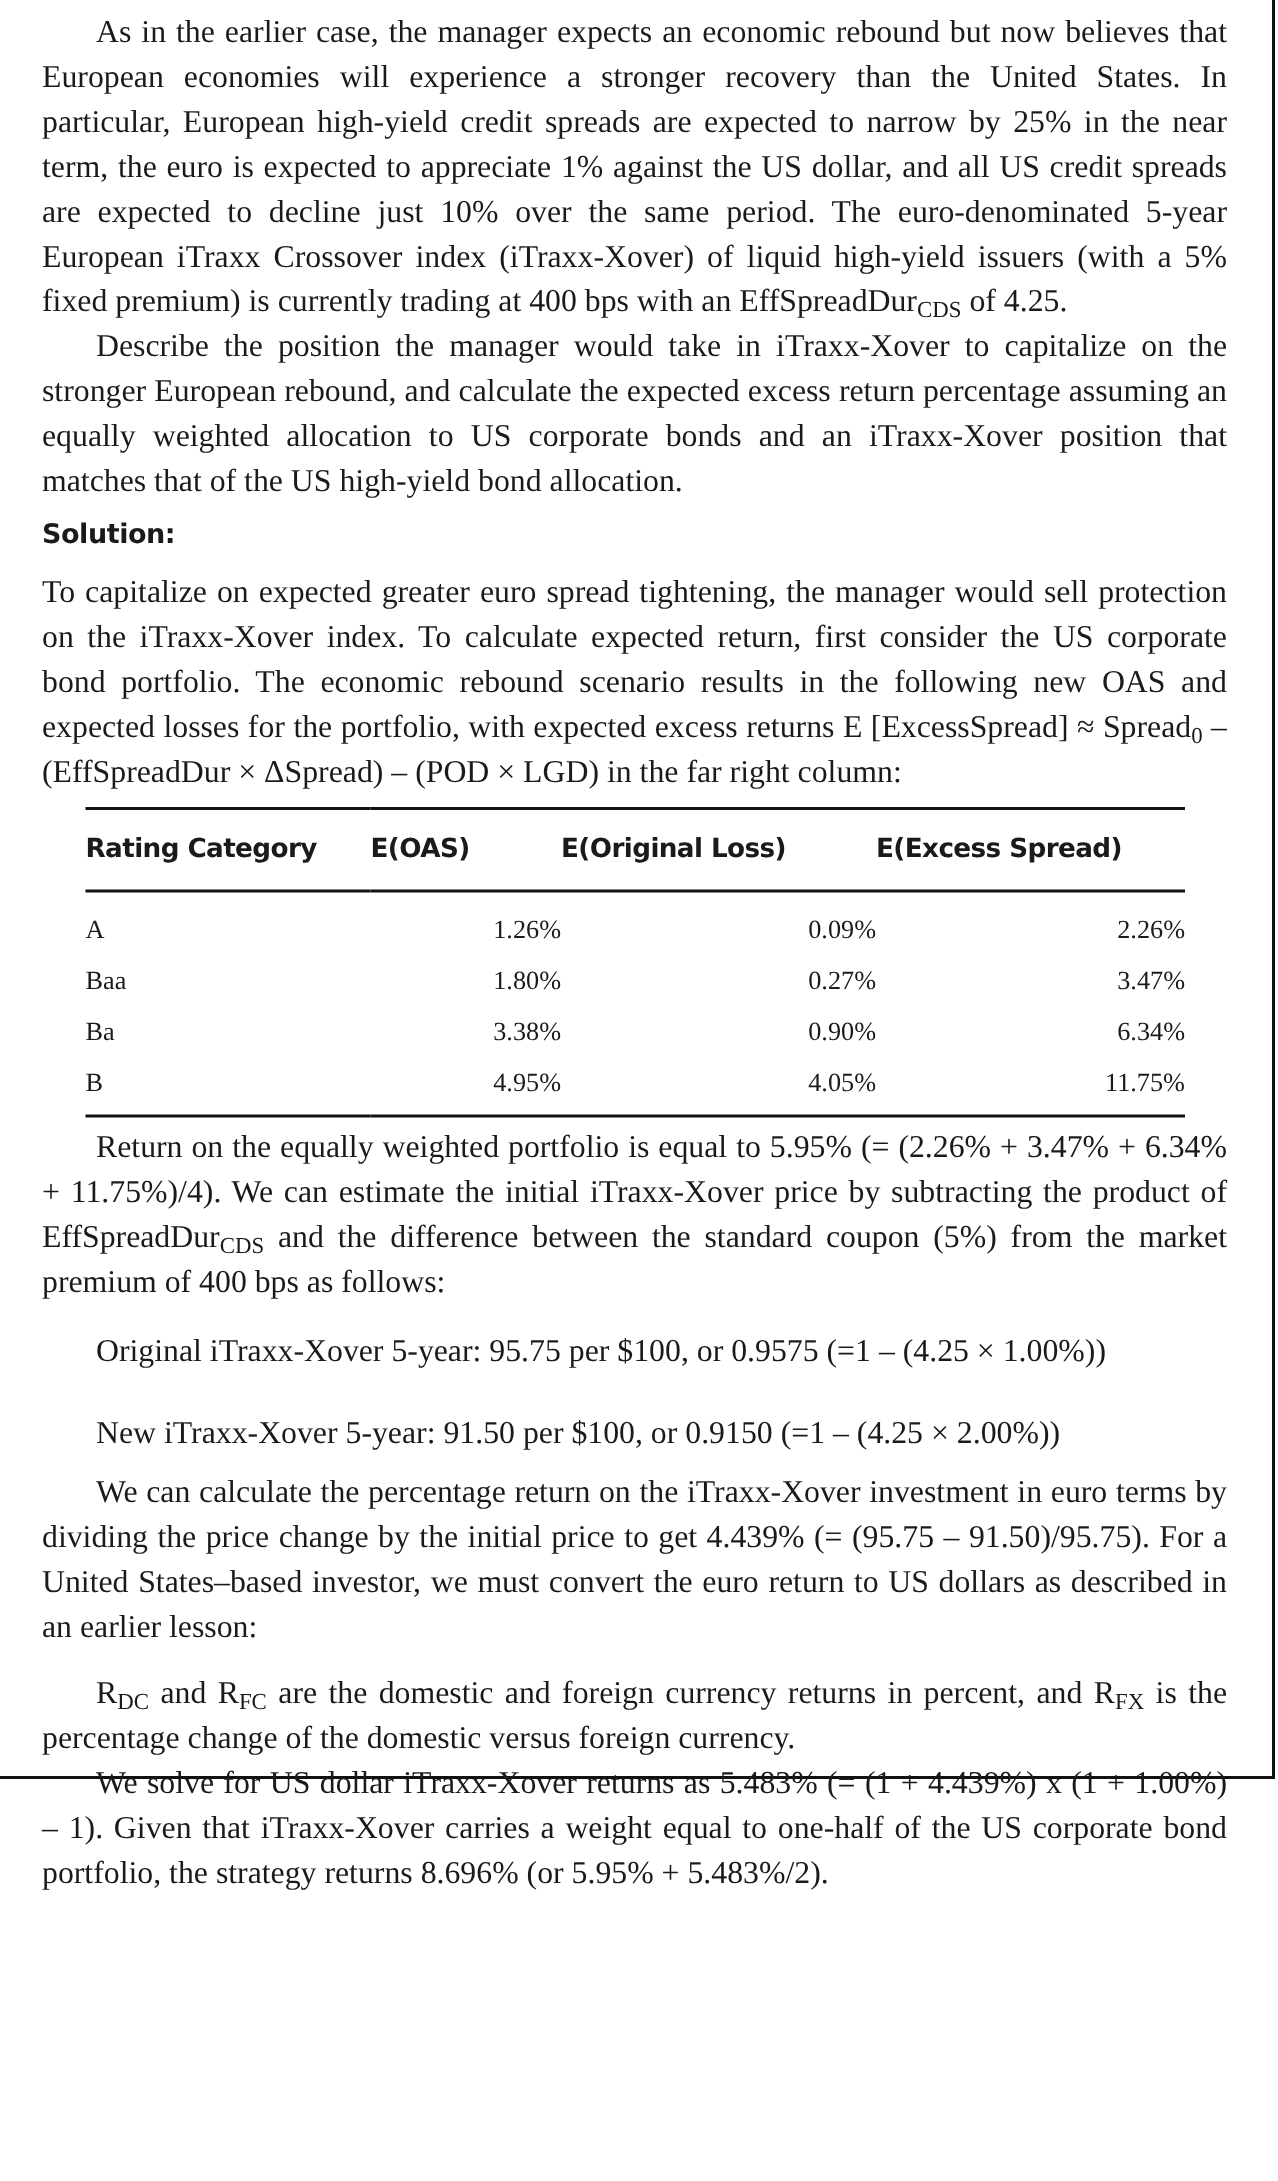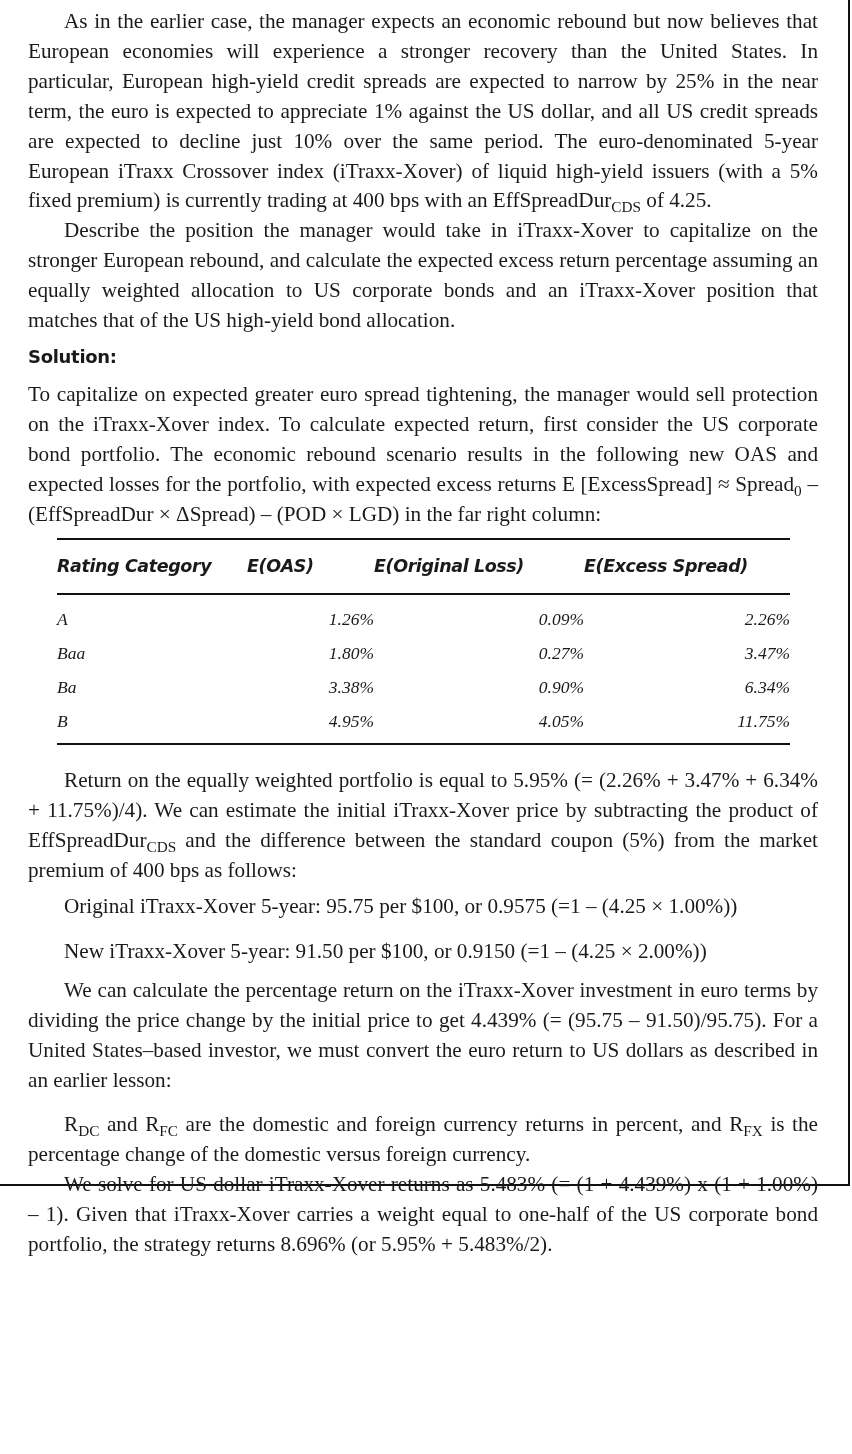--- a/index.html
+++ b/index.html
@@ -13,33 +13,33 @@
       border-right: 2px solid #111;
       border-bottom: 2px solid #111;
       box-sizing: border-box;
     }
     .content {
       position: absolute; left: 28px; top: 7px; width: 790px;
       font-size: 21.2px; line-height: 29.9px;
     }
     p { margin: 0; text-align: justify; }
     .indent { text-indent: 36px; }
-    .block-indent { padding-left: 36px; text-align: left; white-space: nowrap; }
+    .block-indent { padding-left: 36px; text-align: left; white-space: nowrap; margin-top: 10px; }
     sub { font-size: 0.72em; vertical-align: -0.3em; line-height: 0; }
     .heading {
       font-family: "DejaVu Sans", "Liberation Sans", sans-serif;
       font-weight: bold; font-size: 18px; line-height: 30px;
       margin: 6px 0 8px 0; letter-spacing: -0.3px;
     }
     .gap-sm { height: 6px; }
     .gap-md { height: 9px; }
 
     table.rating {
       margin-left: 29px; width: 733px; border-collapse: collapse;
-      margin-top: 8px; margin-bottom: 21px; font-style: italic;
+      margin-top: 8px; margin-bottom: 5px;
     }
     table.rating thead th {
       font-family: "DejaVu Sans", "Liberation Sans", sans-serif;
       font-weight: bold; font-size: 17.5px; letter-spacing: -0.4px;
       border-top: 2px solid #111; border-bottom: 2px solid #111;
       padding: 12px 0 12px 0; text-align: left;
     }
     table.rating tbody td {
       font-size: 17.5px; line-height: 20px; padding: 7px 0 7px 0;
     }

